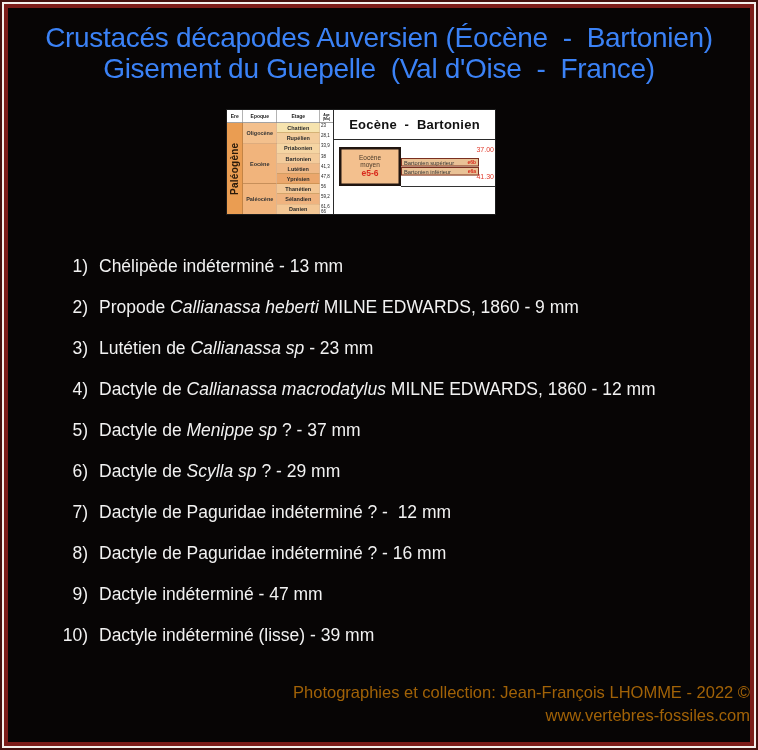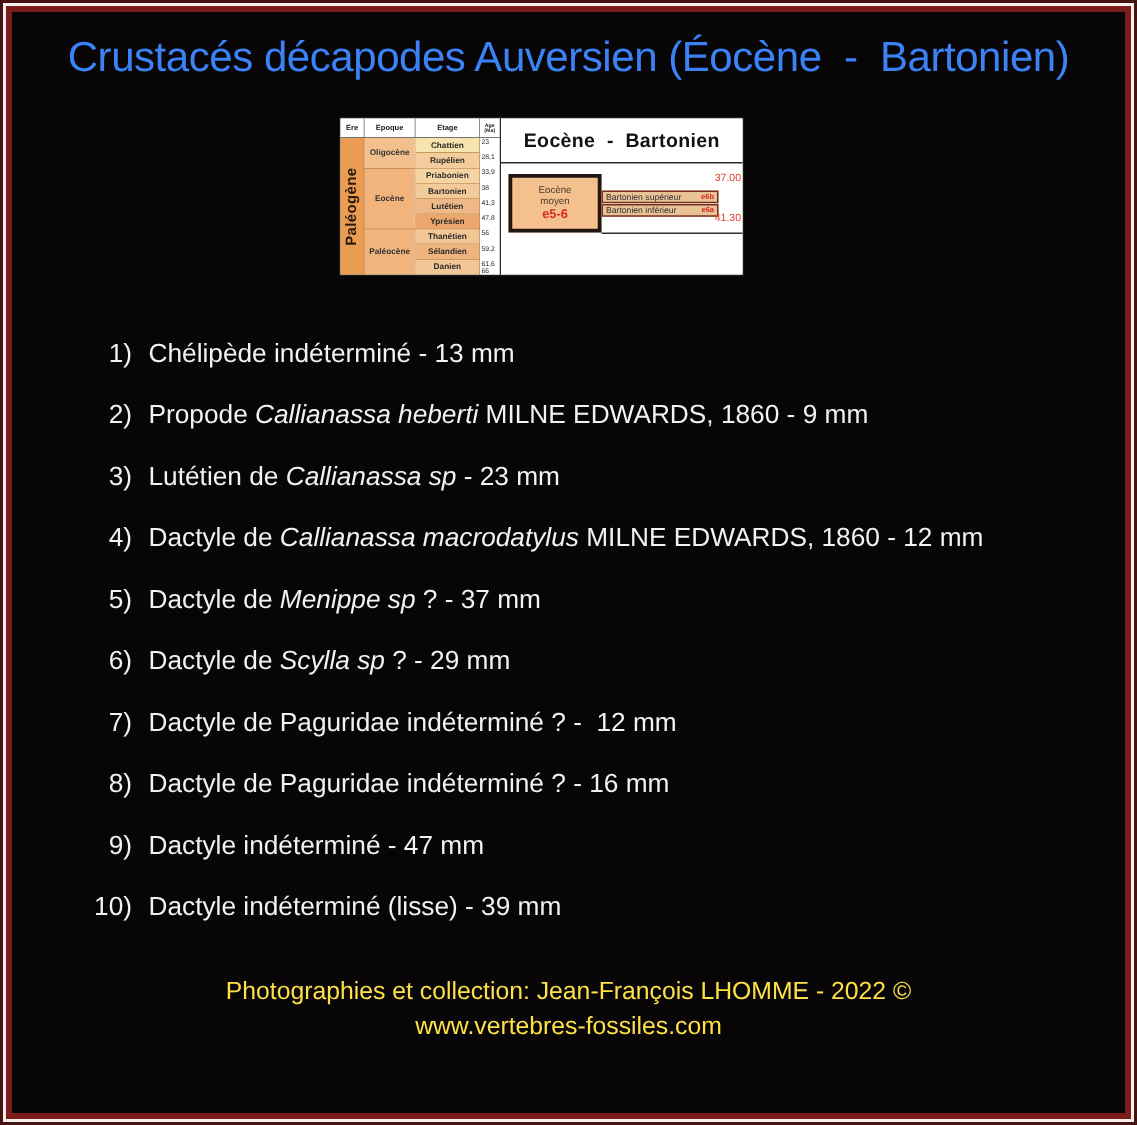--- a/index.html
+++ b/index.html
@@ -53,33 +53,34 @@
   .age-bottom{position:absolute;right:2px;top:64px;font-size:14px;color:#e0392a;}
 
   
   .list{margin-top:42px;color:#f2f2f2;font-size:17.5px;line-height:19px;}
   .item{display:flex;margin-bottom:22px;}
   .item .num{width:80px;text-align:right;flex:0 0 80px;}
   .item .txt{margin-left:11px;white-space:pre-wrap;}
   .item i{font-style:italic;}
 
   
-  .footer{margin-top:36px;text-align:center;color:#fde047;font-size:16.5px;line-height:23px;}
+  .footer{margin-top:36px;text-align:right;color:#a16207;font-size:16.5px;line-height:23px;}
   .footer div{white-space:pre;}
 </style>
 </head>
 <body>
 
 <div class="frame-outer">
  <div class="frame-white">
   <div class="frame-red">
    <div class="content">
 
     <div class="title">
       <div>Crustacés décapodes Auversien (Éocène  -  Bartonien)</div>
+      <div>Gisement du Guepelle  (Val d'Oise  -  France)</div>
     </div>
 
     <div class="chart-holder">
       <div class="chart">
 
         <div class="strat-table">
           <div class="thead">
             <div class="th c-ere">Ere</div>
             <div class="th c-epo">Epoque</div>
             <div class="th c-eta">Etage</div>

